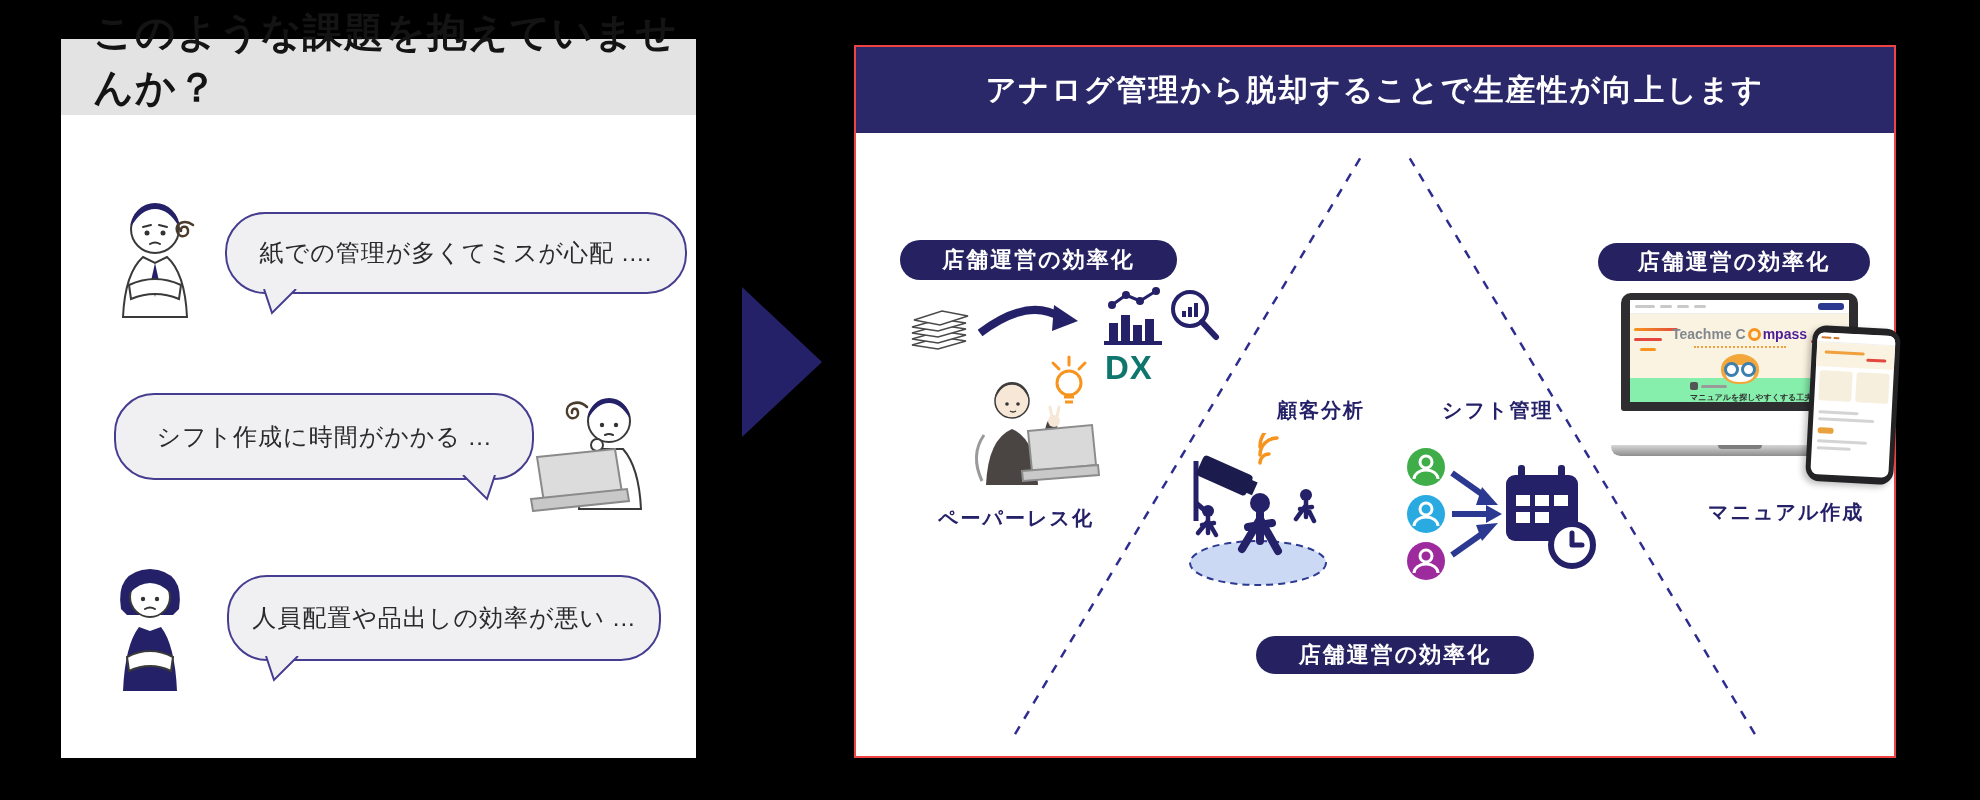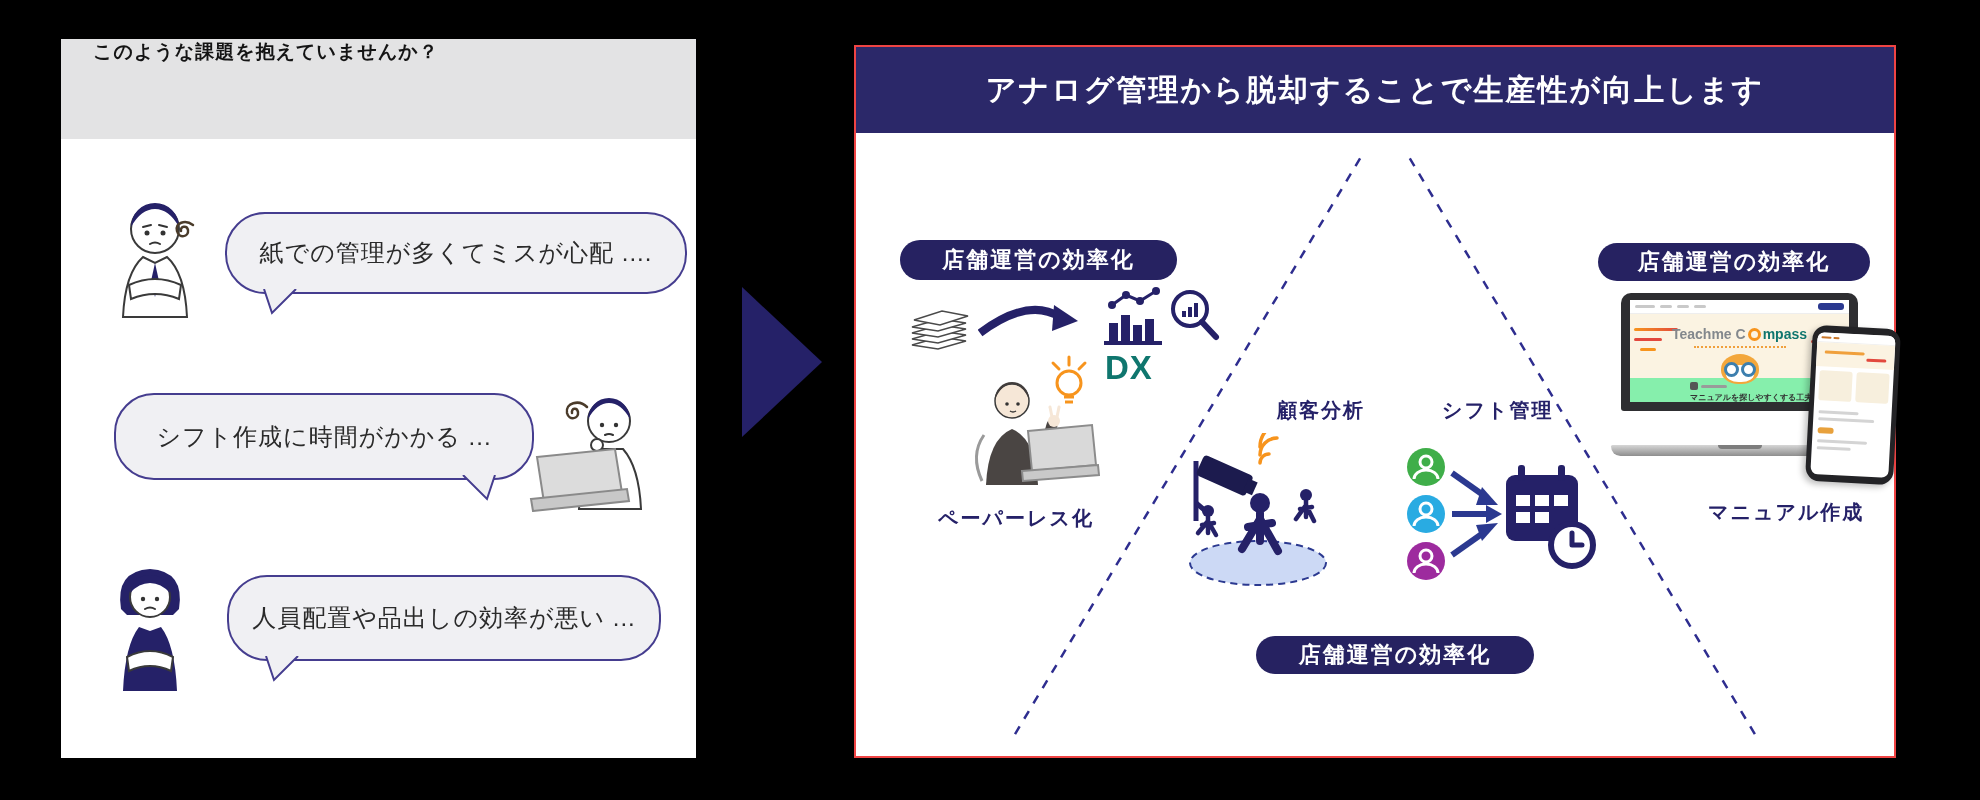--- a/index.html
+++ b/index.html
@@ -1,22 +1,22 @@
 <!DOCTYPE html>
 <html><head>
 <meta charset="utf-8">
 <style>
   html,body{margin:0;padding:0;background:#000;}
   .stage{position:relative;width:1980px;height:800px;background:#000;overflow:hidden;
          font-family:"Liberation Sans","DejaVu Sans",sans-serif;}
 
   
   .left-panel{position:absolute;left:61px;top:39px;width:635px;height:719px;background:#ffffff;}
-  .left-header{height:100px;background:#e3e3e4;display:flex;align-items:flex-start;padding-left:32px;
-               font-size:19px;font-weight:bold;color:#141414;letter-spacing:1px;}
+  .left-header{height:76px;background:#e3e3e4;display:flex;align-items:flex-end;padding-left:32px;
+               font-size:40px;font-weight:bold;color:#141414;letter-spacing:1px;}
   .bubble{position:absolute;background:#f0f0f3;border:2px solid #453d8f;border-radius:40px;
           display:flex;align-items:center;justify-content:center;
           font-size:24px;color:#2a2a2a;letter-spacing:1px;}
   .tail{position:absolute;width:38px;height:26px;top:calc(100% - 3px);}
   .tail-left{left:34px;}
   .tail-right{right:34px;}
 
   .char{position:absolute;}
 
   
@@ -50,21 +50,21 @@
   .laptop-screen{position:absolute;left:10px;top:6px;width:237px;height:118px;background:#2e2e31;
                  border-radius:10px 10px 3px 3px;padding:7px 9px 9px;box-sizing:border-box;}
   .screen-inner{width:100%;height:100%;background:#fff;overflow:hidden;position:relative;}
   .mini-nav{height:13px;display:flex;align-items:center;gap:5px;padding:0 5px;background:#fff;border-bottom:1px solid #eee;}
   .mini-nav .dash{height:3px;background:#c9c9c9;border-radius:2px;}
   .mini-nav .pill{margin-left:auto;width:26px;height:7px;border-radius:3px;background:#2b3990;}
   .hero{height:64px;background:#fbf3e2;position:relative;}
   .brand-row{position:absolute;left:0;right:0;top:12px;display:flex;align-items:center;justify-content:center;
              gap:2px;font-weight:bold;font-size:14px;}
   .brand-prefix{color:#83888d;}
-  .brand-suffix{color:#0f766e;}
+  .brand-suffix{color:#4c1d95;}
   .compass-o{display:inline-block;width:7px;height:7px;border:3px solid #f7941d;border-radius:50%;}
   .tagline{position:absolute;left:50%;top:32px;width:92px;margin-left:-46px;border-top:2px dotted #f0a03c;}
   .deco-l1,.deco-l2,.deco-l3{position:absolute;height:3px;border-radius:2px;}
   .deco-l1{left:4px;top:14px;width:44px;background:linear-gradient(90deg,#f7941d,#e2483d);}
   .deco-l2{left:4px;top:24px;width:28px;background:#e2483d;}
   .deco-l3{left:10px;top:34px;width:16px;background:#f7941d;}
   .deco-r1{position:absolute;right:8px;top:26px;width:30px;height:3px;border-radius:2px;background:linear-gradient(90deg,#e2483d,#f7941d);}
   .owl{position:absolute;left:50%;top:40px;width:38px;height:30px;margin-left:-19px;
        background:#f3a73b;border-radius:50% 50% 46% 46%;}
   .owl::before{content:"";position:absolute;left:5px;top:11px;width:28px;height:17px;background:#fff;border-radius:50% 50% 45% 45%;}

